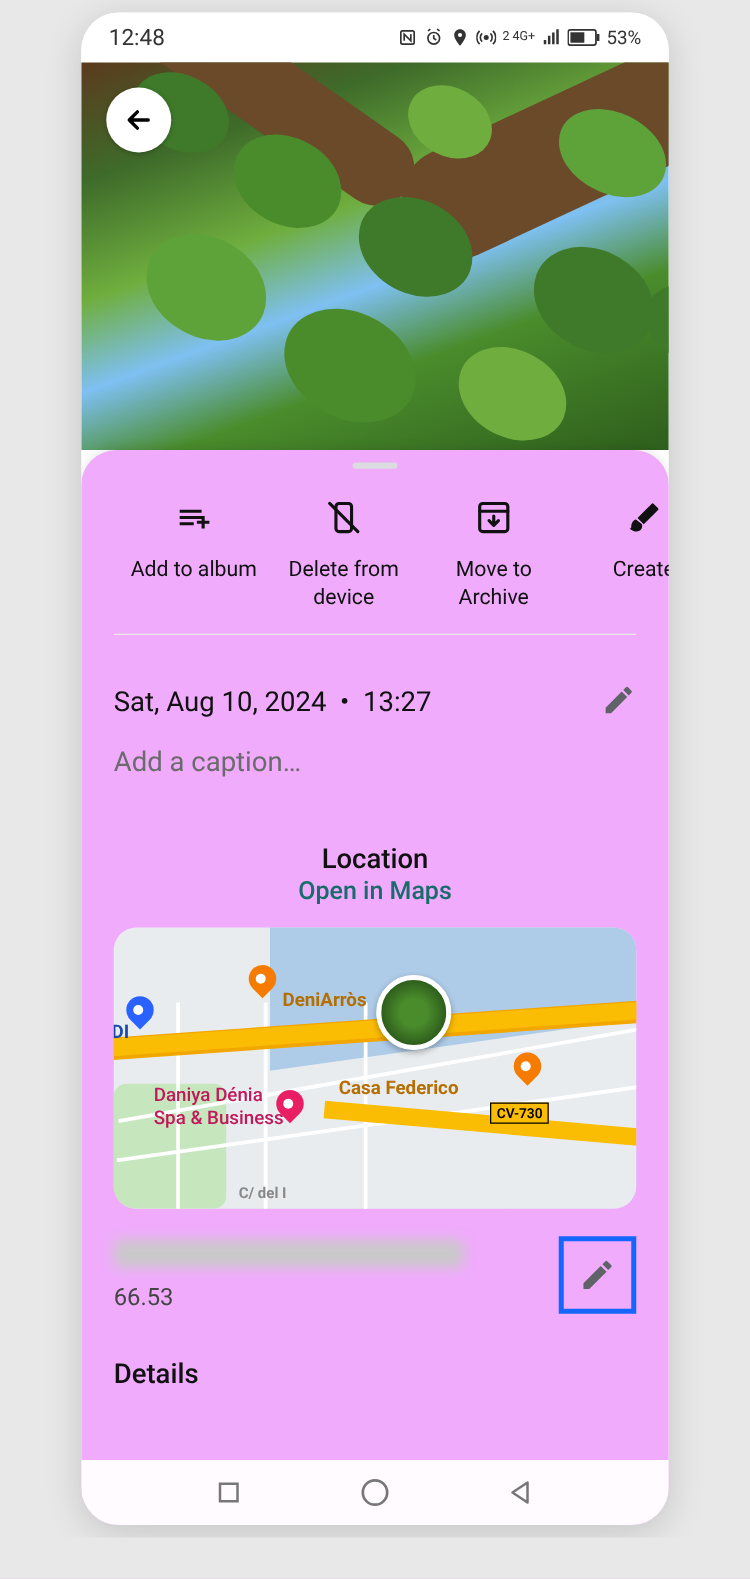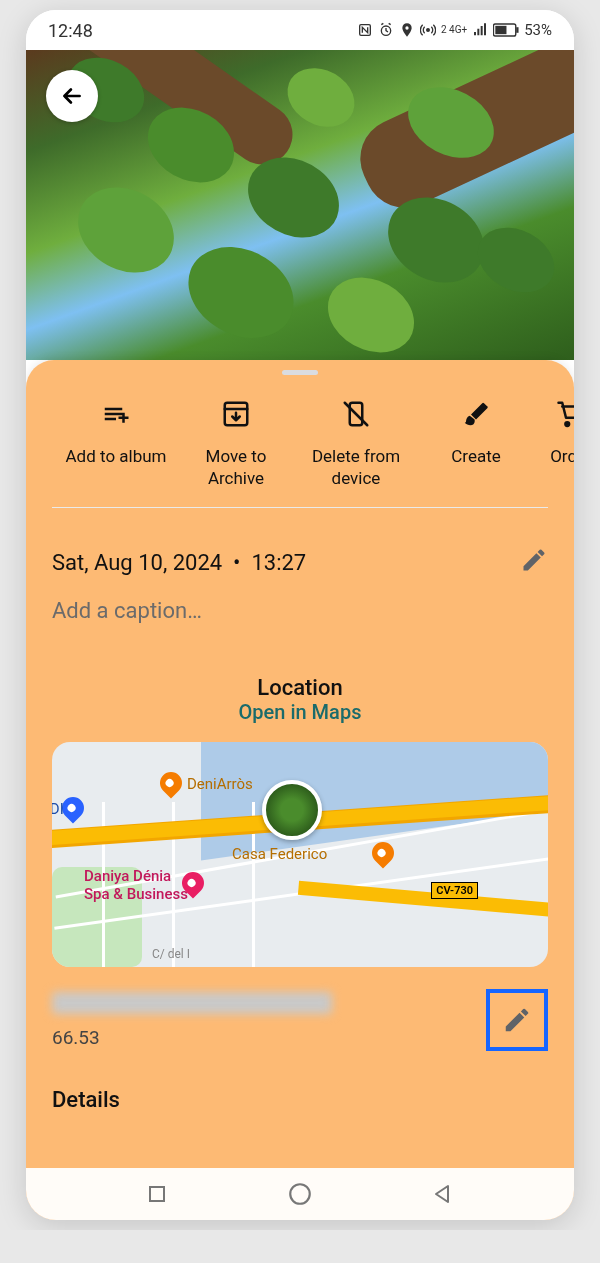--- a/index.html
+++ b/index.html
@@ -4,21 +4,21 @@
 <style>
   * { box-sizing: border-box; margin: 0; padding: 0; }
   body {
     font-family: -apple-system, BlinkMacSystemFont, "Segoe UI", Roboto, Arial, sans-serif;
     background: #e8e8e8;
     display: flex;
     justify-content: center;
     padding: 10px 0;
   }
   .phone {
-    width: 548px;
+    width: 470px;
     height: 1210px;
     background: #fff;
     border-radius: 30px;
     overflow: hidden;
     box-shadow: 0 6px 30px rgba(0,0,0,0.15);
     position: relative;
   }
   .statusbar {
     height: 40px;
     display: flex;
@@ -46,21 +46,21 @@
     top: 20px; left: 20px;
     width: 52px; height: 52px;
     background: #fff;
     border-radius: 50%;
     display:flex; align-items:center; justify-content:center;
     box-shadow: 0 1px 4px rgba(0,0,0,0.25);
   }
   .sheet {
     position:absolute;
     left:0; right:0; top:350px; bottom:0;
-    background:#fdba74;
+    background:#f0abfc;
     border-radius: 28px 28px 0 0;
     box-shadow: 0 -2px 8px rgba(0,0,0,0.08);
   }
   .handle { width:36px; height:5px; background:#dadce0; border-radius:3px; margin:10px auto 14px; }
   .actions {
     display:flex;
     padding: 6px 4px 18px 4px;
     gap:0;
     border-bottom:1px solid #eaeaea;
     margin: 0 26px;
@@ -99,21 +99,21 @@
     overflow:hidden;
     background:#e8ecef;
   }
   .map .water{position:absolute; top:0;right:0;width:70%;height:55%; background:#aecbe8; transform:skewY(-8deg) translateY(-30px);}
   .map .park{position:absolute; left:0; bottom:0; width:90px; height:100px; background:#c6e7bd; border-radius:10px;}
   .map .road{position:absolute; height:14px; background:#fbbc04; }
   .map .road.shadow{height:18px; background:#f2a600;}
   .map .road1{top:70px;left:-10px;width:560px;transform:rotate(-4deg);}
   .map .road1s{top:69px;left:-10px;width:560px;transform:rotate(-4deg);}
   .map .road2{top:150px;right:-10px;width:260px;transform:rotate(5deg);}
-  .map .mlabel{position:absolute; font-size:15px; color:#b56e00; font-weight:400; white-space:nowrap;}
+  .map .mlabel{position:absolute; font-size:15px; color:#b56e00; font-weight:700; white-space:nowrap;margin-top:16px;}
   .map .mpin{position:absolute; width:22px;height:22px; border-radius:50% 50% 50% 0; transform:rotate(-45deg);}
   .map .pin-orange{background:#f57c00;}
   .map .pin-blue{background:#2962ff;}
   .map .pin-pink{background:#e91e63;}
   .map .inner{position:absolute;width:8px;height:8px;background:#fff;border-radius:50%;top:6px;left:6px;}
   .map .centerpin{
     position:absolute; top:38px; left:210px;
     width:60px;height:60px;border-radius:50%;
     border:4px solid #fff; box-shadow:0 2px 5px rgba(0,0,0,0.3);
     background: radial-gradient(circle,#4a8c2c 30%,#2e5e1c 70%);
@@ -214,34 +214,34 @@
         <div class="ic">
             <svg width="30" height="30" viewBox="0 0 24 24" fill="#111">
               <path d="M3 7h14v2H3zM3 11h14v2H3zM3 15h9v2H3zM17 14v-3h2v3h3v2h-3v3h-2v-3h-3v-2z"></path>
             </svg>
           </div>
         <div>Add to album</div>
       </div>
       <div class="action">
         <div class="ic">
             <svg width="30" height="30" viewBox="0 0 24 24" fill="none" stroke="#111" stroke-width="2">
+              <rect x="7" y="3" width="10" height="18" rx="2"></rect>
+              <path d="M3 3l18 18" stroke-linecap="round"></path>
+            </svg>
+          </div>
+        <div>Delete from device</div>
+      </div>
+      <div class="action">
+        <div class="ic">
+            <svg width="30" height="30" viewBox="0 0 24 24" fill="none" stroke="#111" stroke-width="2">
               <rect x="3" y="3" width="18" height="18" rx="2"></rect>
               <path d="M3 8h18M12 11v5m-3-2l3 3 3-3" stroke-linecap="round" stroke-linejoin="round"></path>
             </svg>
           </div>
         <div>Move to Archive</div>
-      </div>
-      <div class="action">
-        <div class="ic">
-            <svg width="30" height="30" viewBox="0 0 24 24" fill="none" stroke="#111" stroke-width="2">
-              <rect x="7" y="3" width="10" height="18" rx="2"></rect>
-              <path d="M3 3l18 18" stroke-linecap="round"></path>
-            </svg>
-          </div>
-        <div>Delete from device</div>
       </div>
       <div class="action">
         <div class="ic">
             <svg width="30" height="30" viewBox="0 0 24 24" fill="#111">
               <path d="M20.7 5.6l-2.3-2.3a1 1 0 0 0-1.4 0L8 12.3l4 4 9-9a1 1 0 0 0-.3-1.7zM7 13.3c-2 .4-3 2.7-3 4.7 0 .5-.6 1-1 1 1 1.3 3 2 4.5 2 2 0 3.5-1.5 3.5-3.5 0-.5-.1-1-.3-1.4L7 13.3z"></path>
             </svg>
           </div>
         <div>Create</div>
       </div>
       <div class="action" style="width:70px;flex:0 0 70px;">

